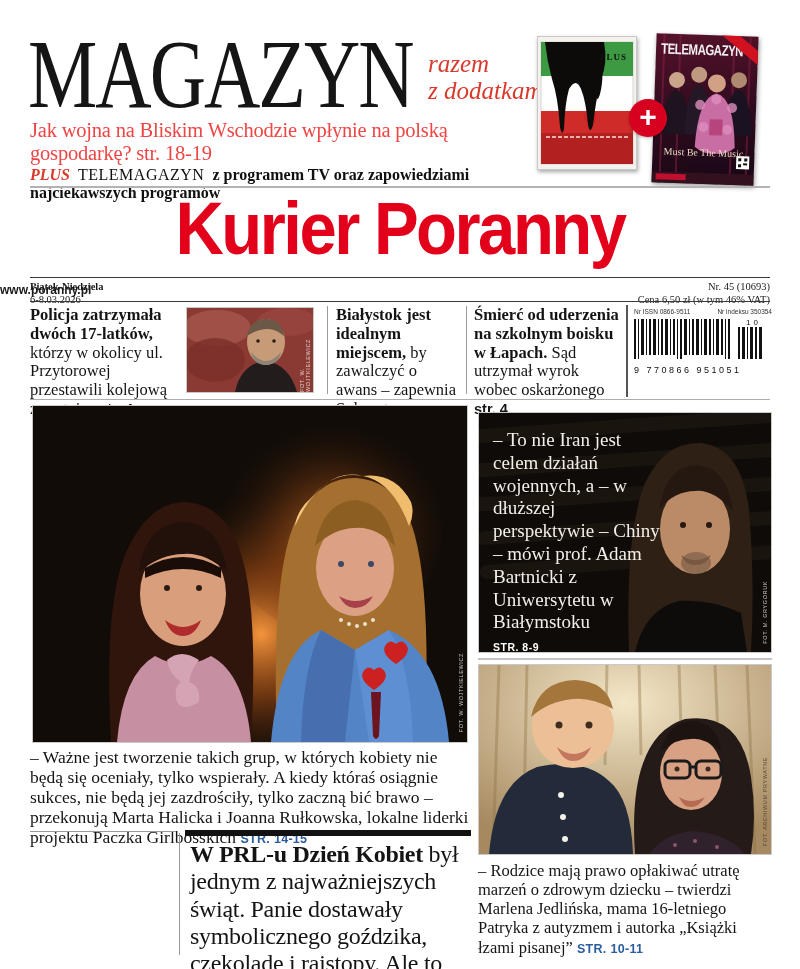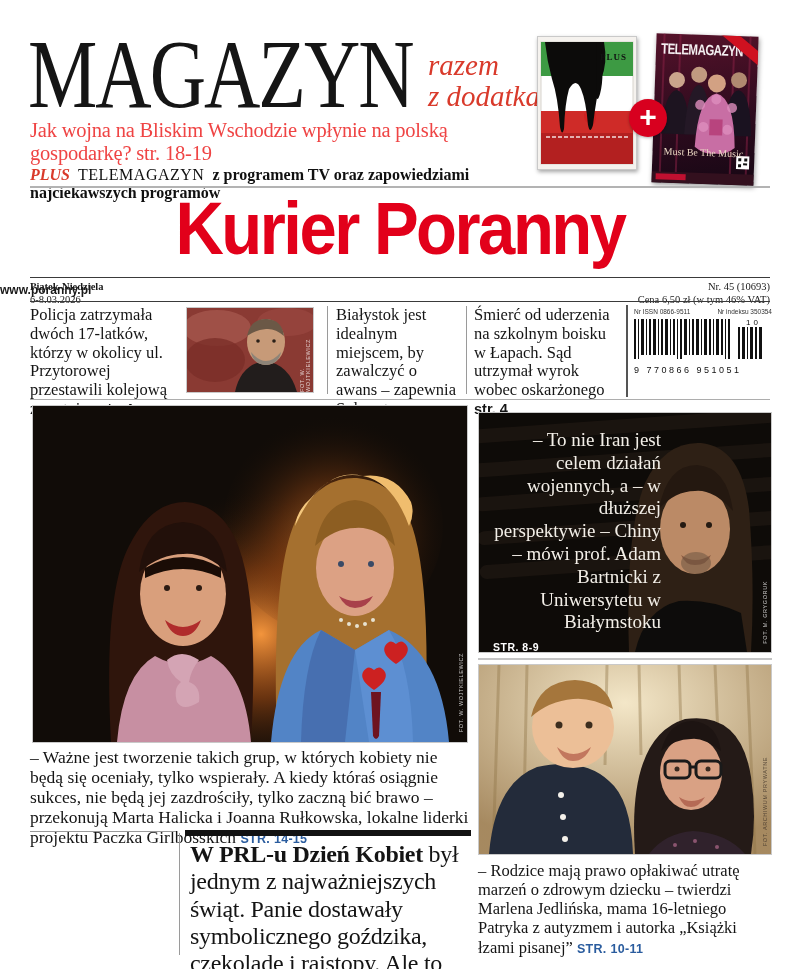--- a/index.html
+++ b/index.html
@@ -3,21 +3,21 @@
 <meta charset="utf-8">
 <style>
   html,body{margin:0;padding:0;background:#e8e8e8;}
   .page{position:relative;width:800px;height:969px;background:#ffffff;overflow:hidden;
         font-family:"Liberation Serif",serif;color:#141414;}
   .abs{position:absolute;}
   .sans{font-family:"Liberation Sans",sans-serif;}
   
   #mag-title{left:28px;top:26px;font-size:78px;line-height:1;letter-spacing:-2px;
              transform:scaleY(1.25);transform-origin:left top;font-weight:400;color:#151515;}
-  #mag-tagline{left:428px;top:50px;font-size:29px;font-style:italic;color:#d93a2b;line-height:1.08;}
+  #mag-tagline{left:428px;top:50px;font-size:25px;font-style:italic;color:#d93a2b;line-height:1.08;}
   #top-headline{left:30px;top:119px;width:520px;font-size:20.5px;letter-spacing:-0.2px;color:#ef4444;}
   #bullet-line{left:30px;top:148px;width:540px;font-size:13.5px;font-weight:600;color:#101010;}
   .bullet{font-size:11px;position:relative;top:-1px;margin-right:3px;}
   #plus-line{left:30px;top:166px;width:540px;font-size:16px;color:#101010;}
   #plus-line .plus-red{color:#d93a2b;font-style:italic;font-weight:700;margin-right:4px;}
   #plus-line .brand{letter-spacing:.5px;margin-right:4px;}
   #plus-line .bold{font-weight:700;}
   #rule-masthead{left:30px;top:186px;width:740px;height:2px;background:#b3b3b3;}
   
   #cover-left{left:537px;top:36px;width:100px;height:134px;box-shadow:1px 2px 4px rgba(0,0,0,.35);}
@@ -41,21 +41,21 @@
              transform:scaleY(1.1);transform-origin:center top;line-height:1.05;}
   #rule-date-top{left:30px;top:277px;width:740px;height:1px;background:#3a3a3a;}
   #rule-date-bottom{left:30px;top:301px;width:740px;height:1px;background:#3a3a3a;}
   .dateline{font-size:10.5px;line-height:1.2;color:#1a1a1a;}
   #date-left{left:30px;top:281px;}
   #date-left .b{font-weight:700;}
   #date-center{left:0;top:283px;width:800px;font-weight:700;font-size:12px;}
   #date-right{right:30px;top:281px;text-align:right;}
   
   .brief{font-size:16.5px;line-height:1.14;color:#141414;}
-  .brief .lead{font-weight:400;}
+  .brief .lead{font-weight:700;}
   .pageref{font-family:"Liberation Sans",sans-serif;font-weight:700;font-size:14.5px;}
   #brief-1{left:30px;top:306px;width:152px;}
   #brief-photo{left:186px;top:307px;width:128px;height:86px;}
   #brief-2{left:336px;top:306px;width:124px;}
   #brief-3{left:474px;top:306px;width:146px;}
   .vdiv{width:1px;background:#9a9a9a;}
   #vdiv-1{left:327px;top:306px;height:88px;}
   #vdiv-2{left:466px;top:306px;height:88px;}
   
   #barcode-border{left:626px;top:305px;width:2px;height:92px;background:#555;}
@@ -68,21 +68,21 @@
   .photo{border:1px solid #c9c9c9;box-sizing:border-box;overflow:hidden;}
   #main-photo{left:32px;top:405px;width:436px;height:338px;}
   #interview-photo{left:478px;top:412px;width:294px;height:241px;}
   #family-photo{left:478px;top:664px;width:294px;height:191px;}
   #rule-right-mid{left:478px;top:658px;width:294px;height:2px;background:#c4c4c4;}
   .vcredit{position:absolute;writing-mode:vertical-rl;transform:rotate(180deg);
            font-family:"Liberation Sans",sans-serif;font-size:5.5px;letter-spacing:.6px;}
   .vcredit.light{color:rgba(255,255,255,.75);}
   .vcredit.dark{color:rgba(70,58,45,.85);}
   #interview-quote{position:absolute;left:14px;top:16px;width:168px;font-size:19px;line-height:1.2;
-                   color:#f3efe8;font-family:"Liberation Serif",serif;text-align:right;}
+                   color:#f3efe8;font-family:"Liberation Serif",serif;}
   #interview-page{position:absolute;left:14px;top:228px;font-size:10.5px;font-weight:700;color:#fff;
                   font-family:"Liberation Sans",sans-serif;letter-spacing:.5px;}
   
   #main-caption{left:30px;top:748px;width:442px;font-size:17.5px;line-height:1.14;color:#141414;}
   .str-blue{color:#2a5c9e;font-family:"Liberation Sans",sans-serif;font-weight:700;font-size:12.5px;letter-spacing:.3px;}
   #family-caption{left:478px;top:861px;width:296px;font-size:16.5px;line-height:1.16;color:#141414;}
   
   #rule-bottom-left{left:30px;top:831px;width:146px;height:1px;background:#9a9a9a;}
   #bottom-bar{left:185px;top:830px;width:286px;height:6px;background:#121212;}
   #vdiv-bottom{left:179px;top:833px;width:1px;height:122px;background:#9a9a9a;}

